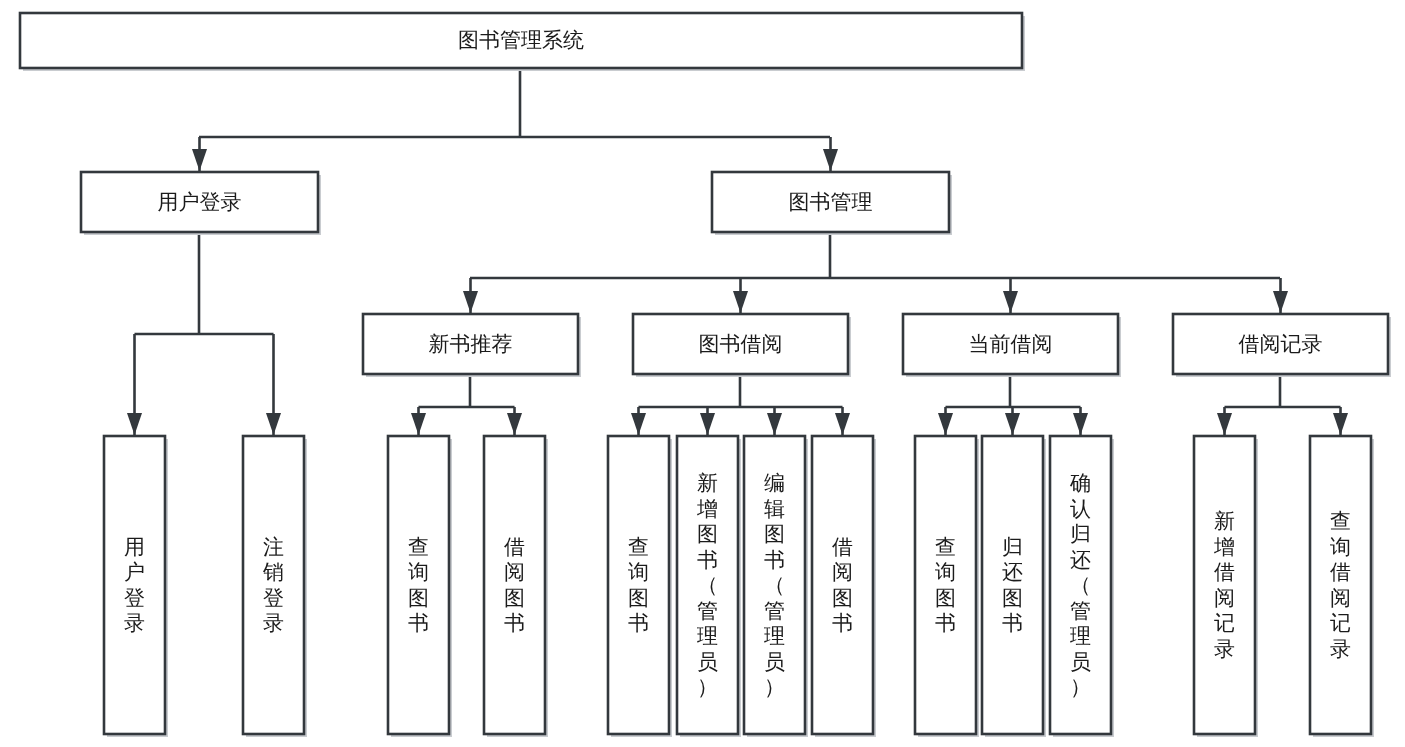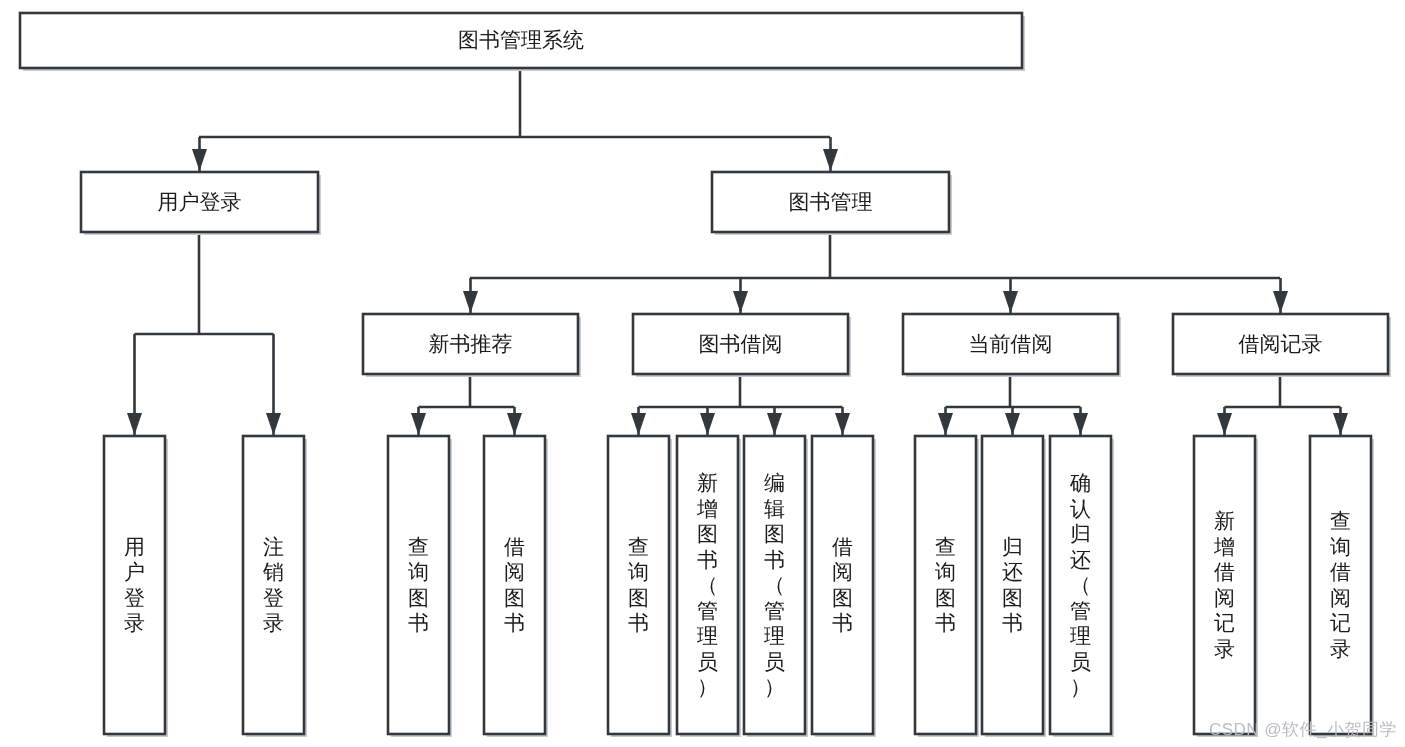--- a/index.html
+++ b/index.html
@@ -263,14 +263,13 @@
           <rect x="1194" y="436" width="61" height="298" class="node-box"></rect>
           <text x="1224.5" class="node-label-v"><tspan x="1224.5" y="528.4">新</tspan><tspan x="1224.5" y="553.9">增</tspan><tspan x="1224.5" y="579.4">借</tspan><tspan x="1224.5" y="604.9">阅</tspan><tspan x="1224.5" y="630.4">记</tspan><tspan x="1224.5" y="655.9">录</tspan></text>
         </g>
         <g>
           <rect x="1313" y="439" width="61" height="298" class="node-shadow"></rect>
           <rect x="1310" y="436" width="61" height="298" class="node-box"></rect>
           <text x="1340.5" class="node-label-v"><tspan x="1340.5" y="528.4">查</tspan><tspan x="1340.5" y="553.9">询</tspan><tspan x="1340.5" y="579.4">借</tspan><tspan x="1340.5" y="604.9">阅</tspan><tspan x="1340.5" y="630.4">记</tspan><tspan x="1340.5" y="655.9">录</tspan></text>
         </g>
       </g>
   </svg>
-  <div class="watermark">CSDN @软件_小贺同学</div>
 </div>
 
 </body></html>

